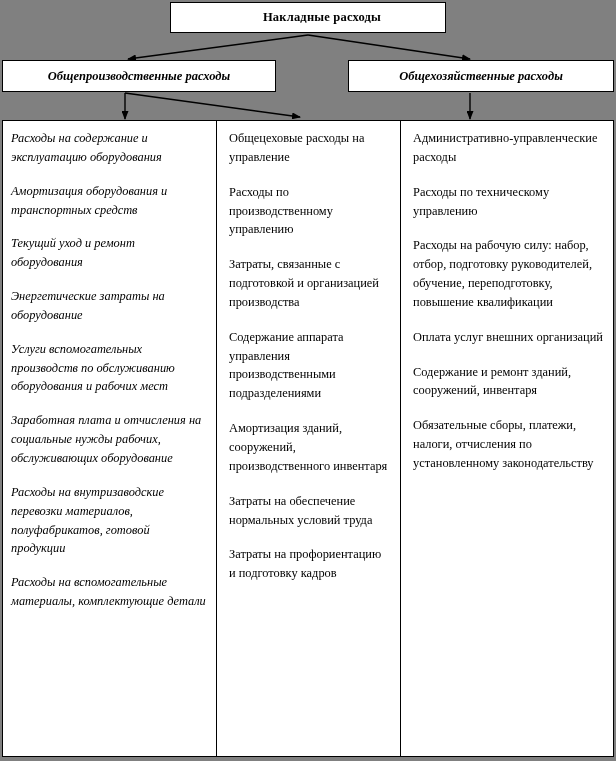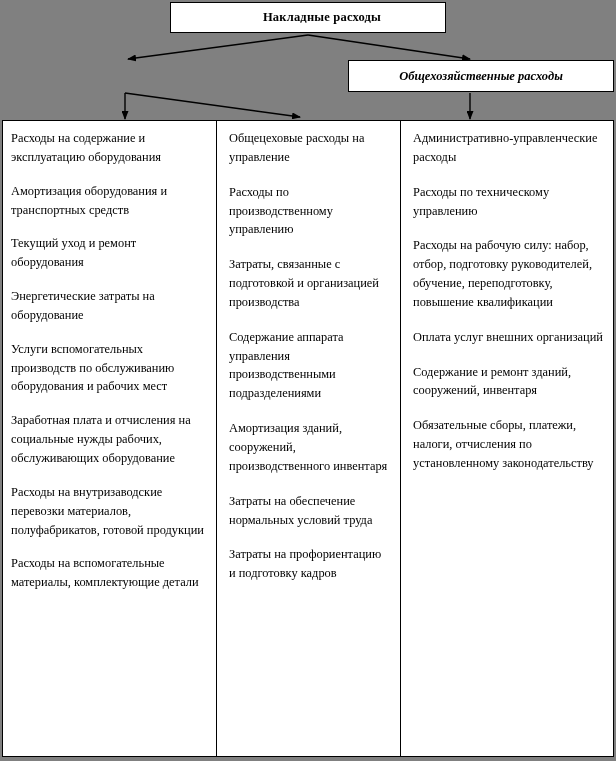--- a/index.html
+++ b/index.html
@@ -100,21 +100,21 @@
   }
   #column-3 {
     width: 212px;
     padding-left: 12px;
   }
   .item {
     font-size: 12.4px;
     line-height: 1.52;
     margin: 0 0 14px 0;
   }
-  #column-1 .item { margin-bottom: 15px; }
+  #column-1 .item { margin-bottom: 15px; font-style: italic; }
   #column-2 .item { margin-bottom: 16px; }
   #column-3 .item { margin-bottom: 16px; }
   .item:last-child { margin-bottom: 0; }
 </style>
 </head>
 <body>
 
 <div id="canvas">
 
   <svg id="connectors" viewBox="0 0 616 761" width="616" height="761" xmlns="http://www.w3.org/2000/svg">
@@ -132,20 +132,23 @@
 
     <line x1="125" y1="93" x2="300" y2="117" stroke="#000000" stroke-width="1.4" marker-end="url(#arrowhead)"></line>
 
     <line x1="470" y1="93" x2="470" y2="119" stroke="#000000" stroke-width="1.4" marker-end="url(#arrowhead)"></line>
   </svg>
 
   <div class="box" id="root-box">
     <span class="box-label">Накладные расходы</span>
   </div>
 
+  <div class="box" id="branch-left-box">
+    <span class="box-label">Общепроизводственные расходы</span>
+  </div>
 
   <div class="box" id="branch-right-box">
     <span class="box-label">Общехозяйственные расходы</span>
   </div>
 
   <div id="panel">
 
     <div class="column" id="column-1">
       <p class="item">Расходы на содержание и эксплуатацию оборудования</p>
       <p class="item">Амортизация оборудования и транспортных средств</p>

